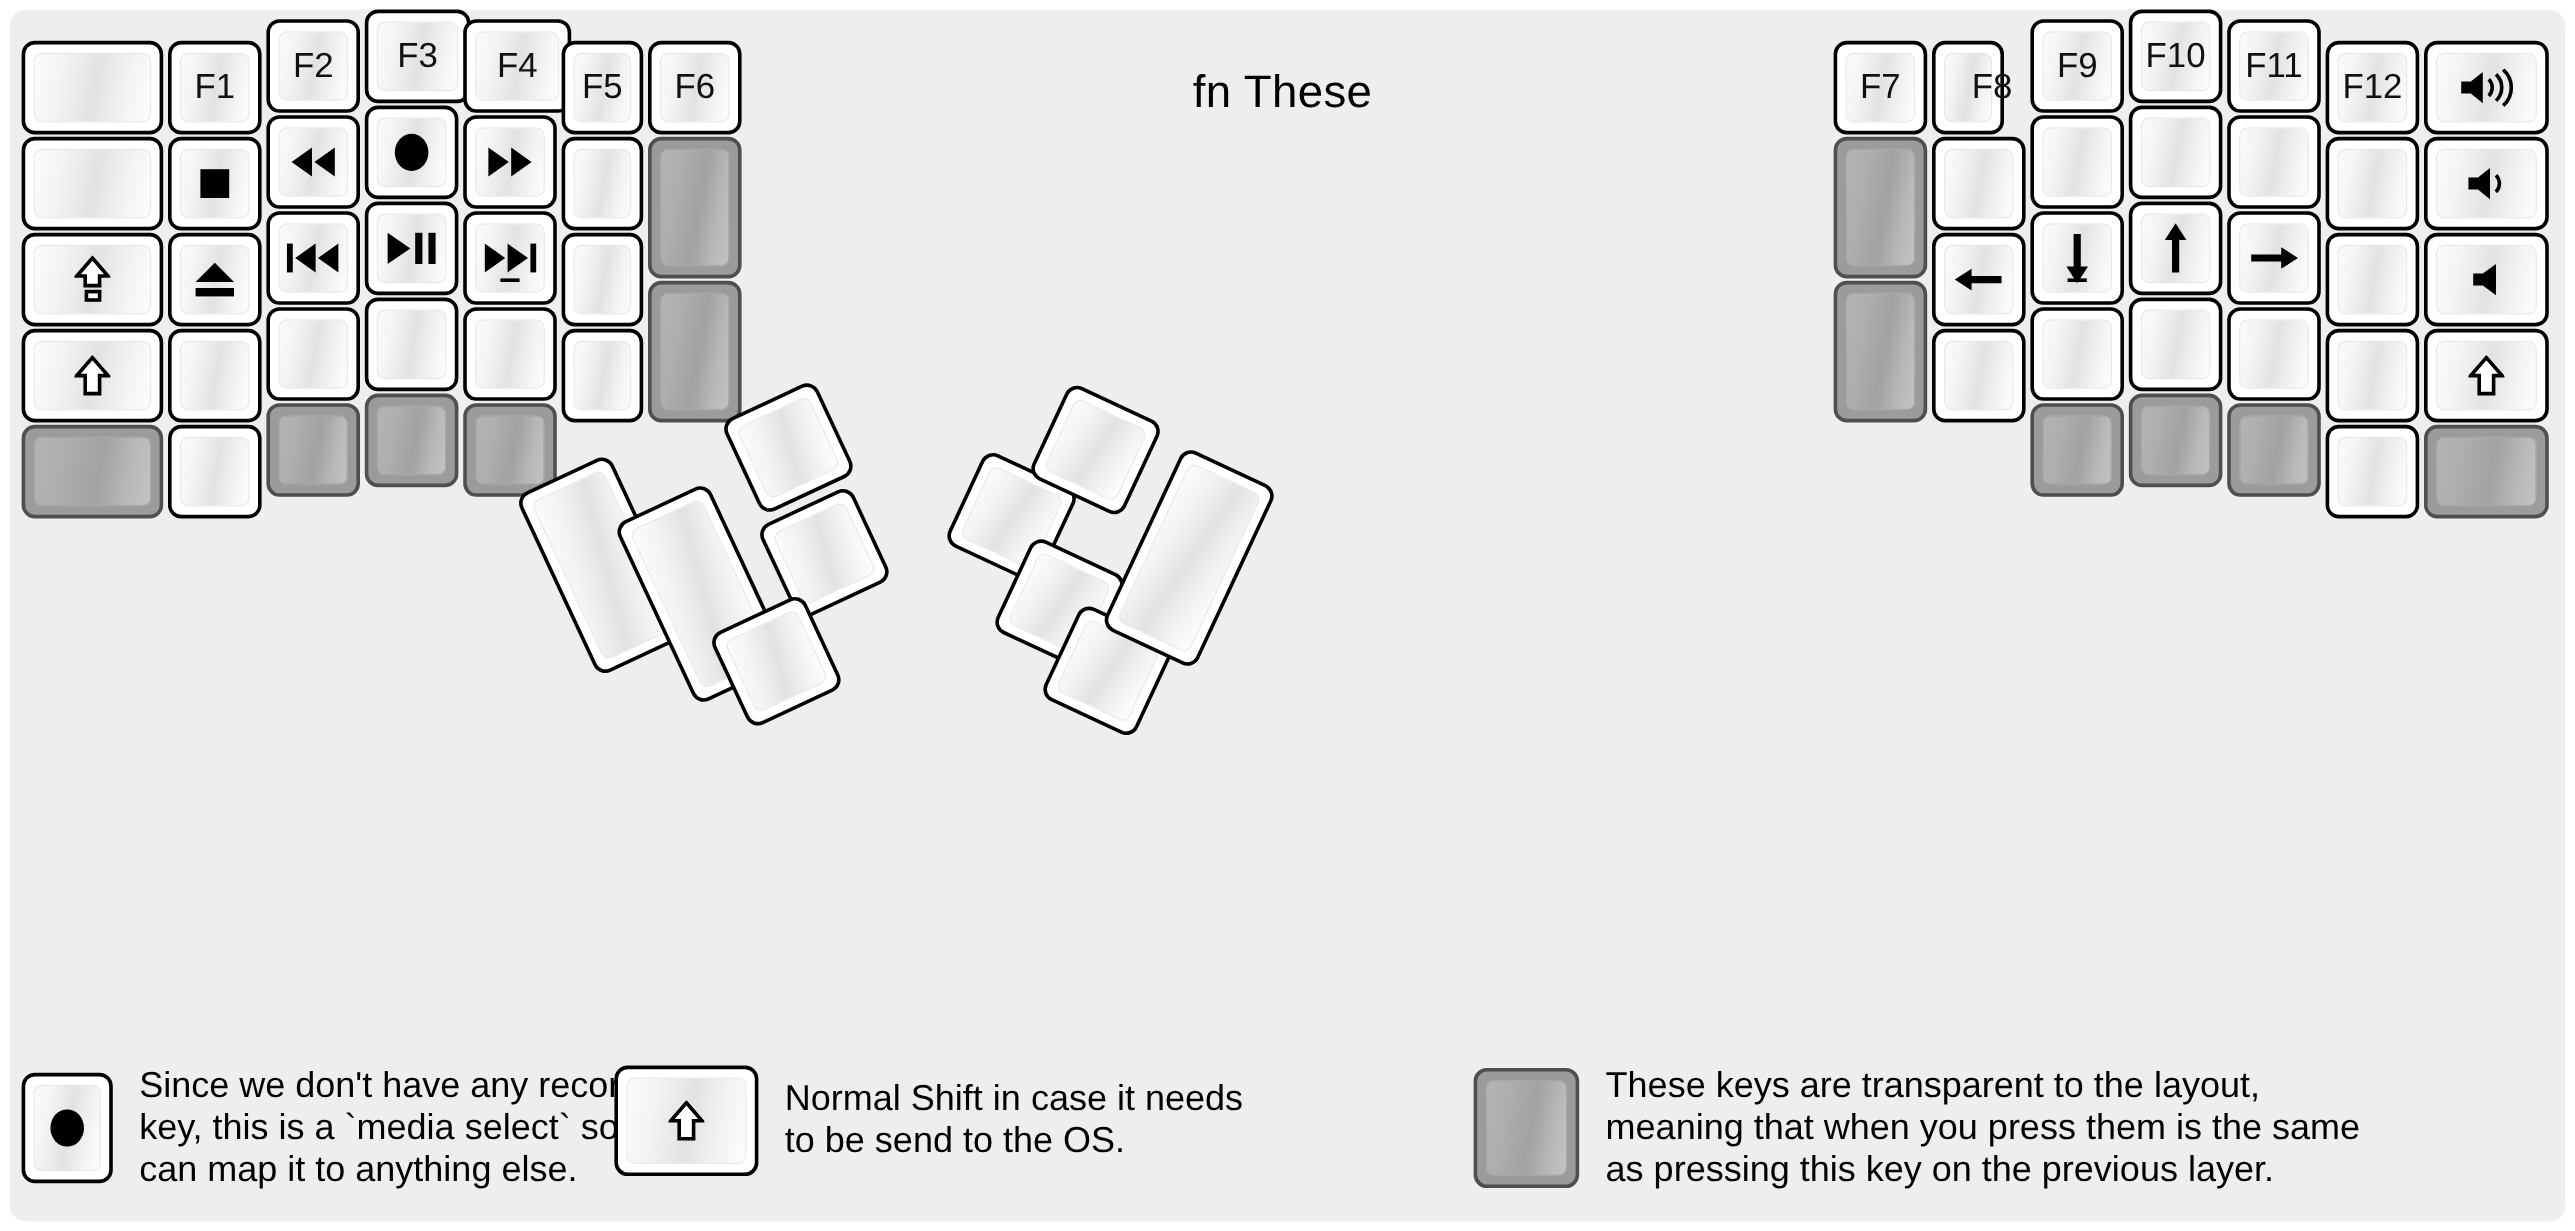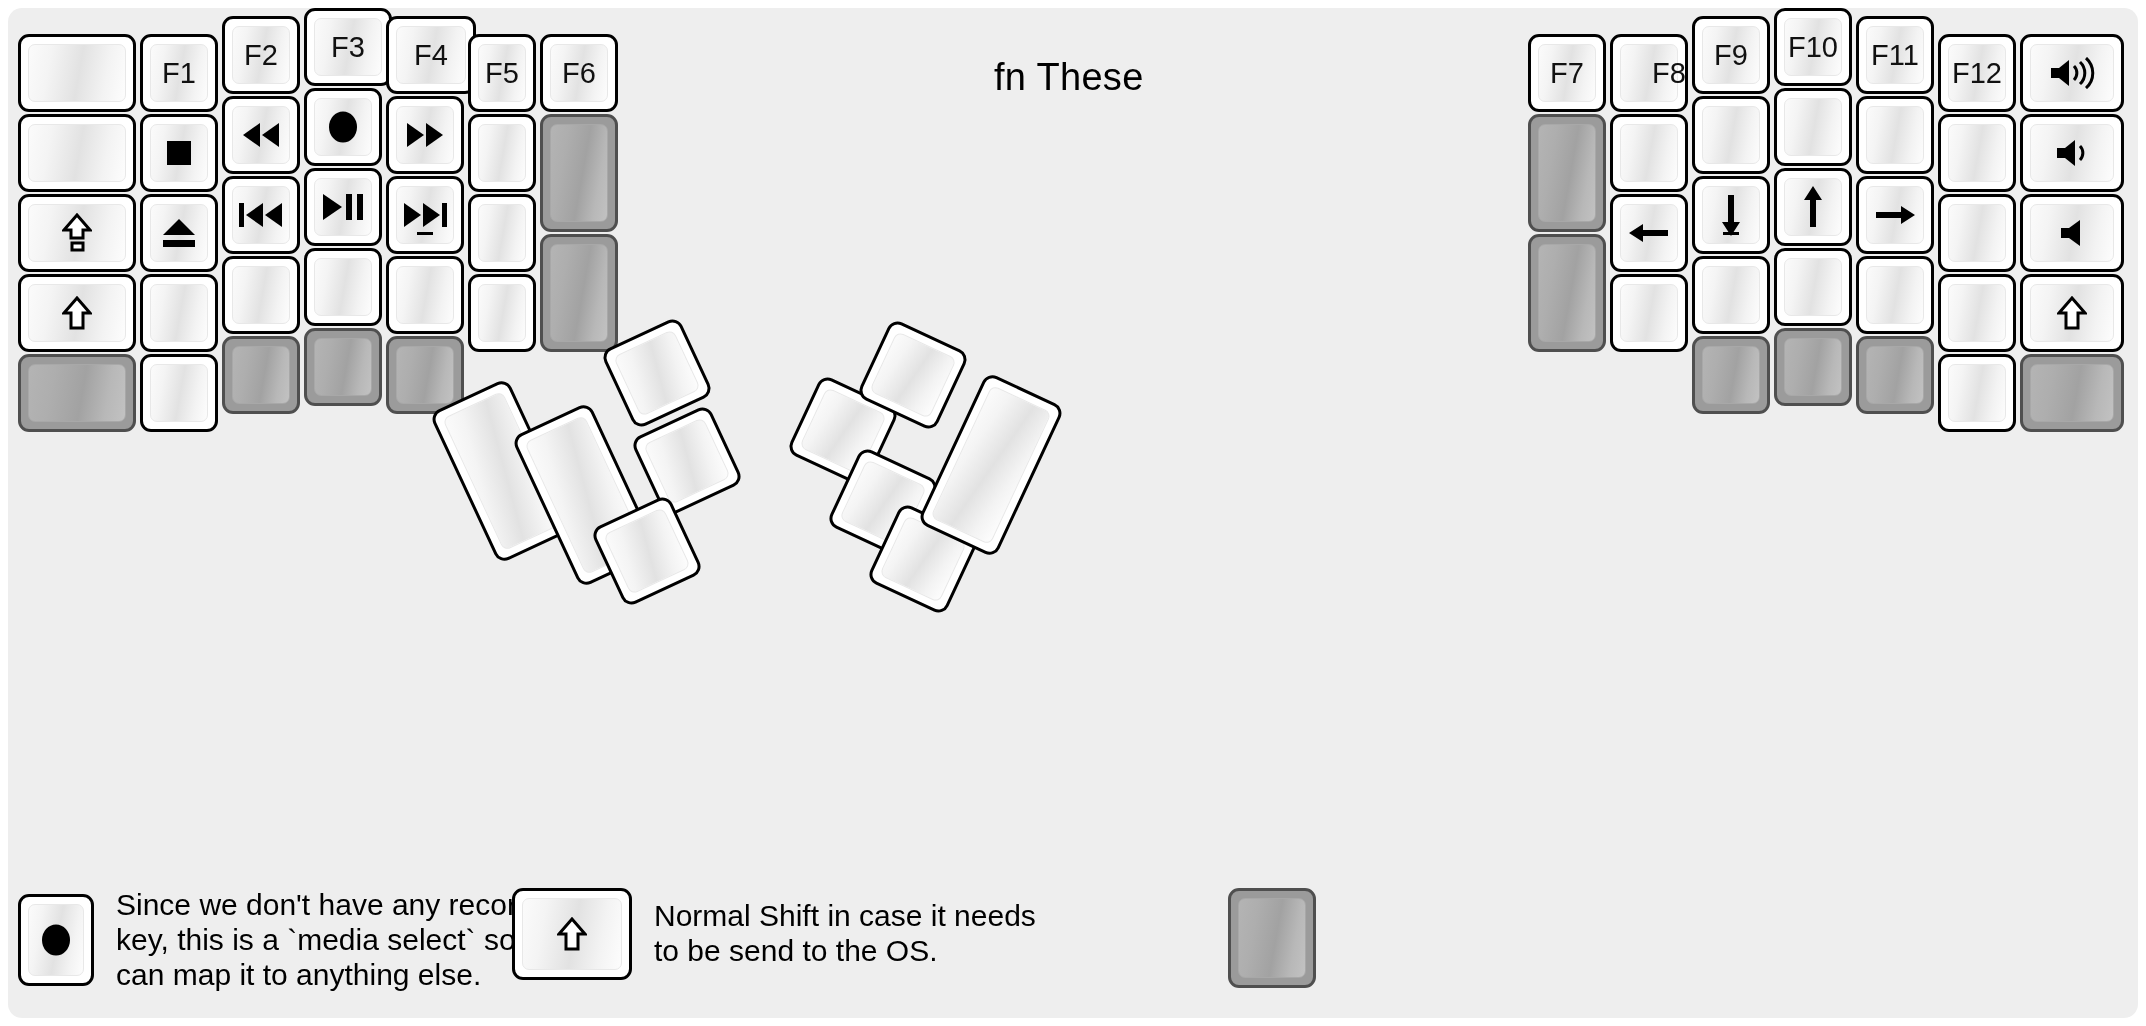--- a/index.html
+++ b/index.html
@@ -309,21 +309,21 @@
         <div class="key" style="left: 1520px; top: 26px; width: 78px; height: 78px;">
           <div class="cap"></div>
           <span class="legend">F7</span>
         </div>
         <div class="key trans" style="left: 1520px; top: 106px; width: 78px; height: 118px;">
           <div class="cap"></div>
         </div>
         <div class="key trans" style="left: 1520px; top: 226px; width: 78px; height: 118px;">
           <div class="cap"></div>
         </div>
-        <div class="key" style="left: 1602px; top: 26px; width: 78px; height: 78px; padding-left: 40px;">
+        <div class="key" style="left: 1602px; top: 26px; width: 60px; height: 78px; padding-left: 40px;">
           <div class="cap"></div>
           <span class="legend">F8</span>
         </div>
         <div class="key" style="left: 1602px; top: 106px; width: 78px; height: 78px;">
           <div class="cap"></div>
         </div>
         <div class="key" style="left: 1602px; top: 186px; width: 78px; height: 78px;">
           <div class="cap"></div>
           <span class="glyph">
             <svg width="40" height="24" viewBox="0 0 40 24" fill="#000">
@@ -507,16 +507,19 @@
               </svg>
             </span>
           </div>
           <div class="ntext" style="width: 420px;">Normal Shift in case it needs
 to be send to the OS.</div>
         </div>
         <div class="note" style="left: 1220px; top: 880px;">
           <div class="nkey trans" style="width: 88px; height: 100px;">
             <div class="cap"></div>
           </div>
+          <div class="ntext" style="width: 760px;">These keys are transparent to the layout,
+meaning that when you press them is the same
+as pressing this key on the previous layer.</div>
         </div>
       </div>
   </div>
 </div>
 
 </body></html>

